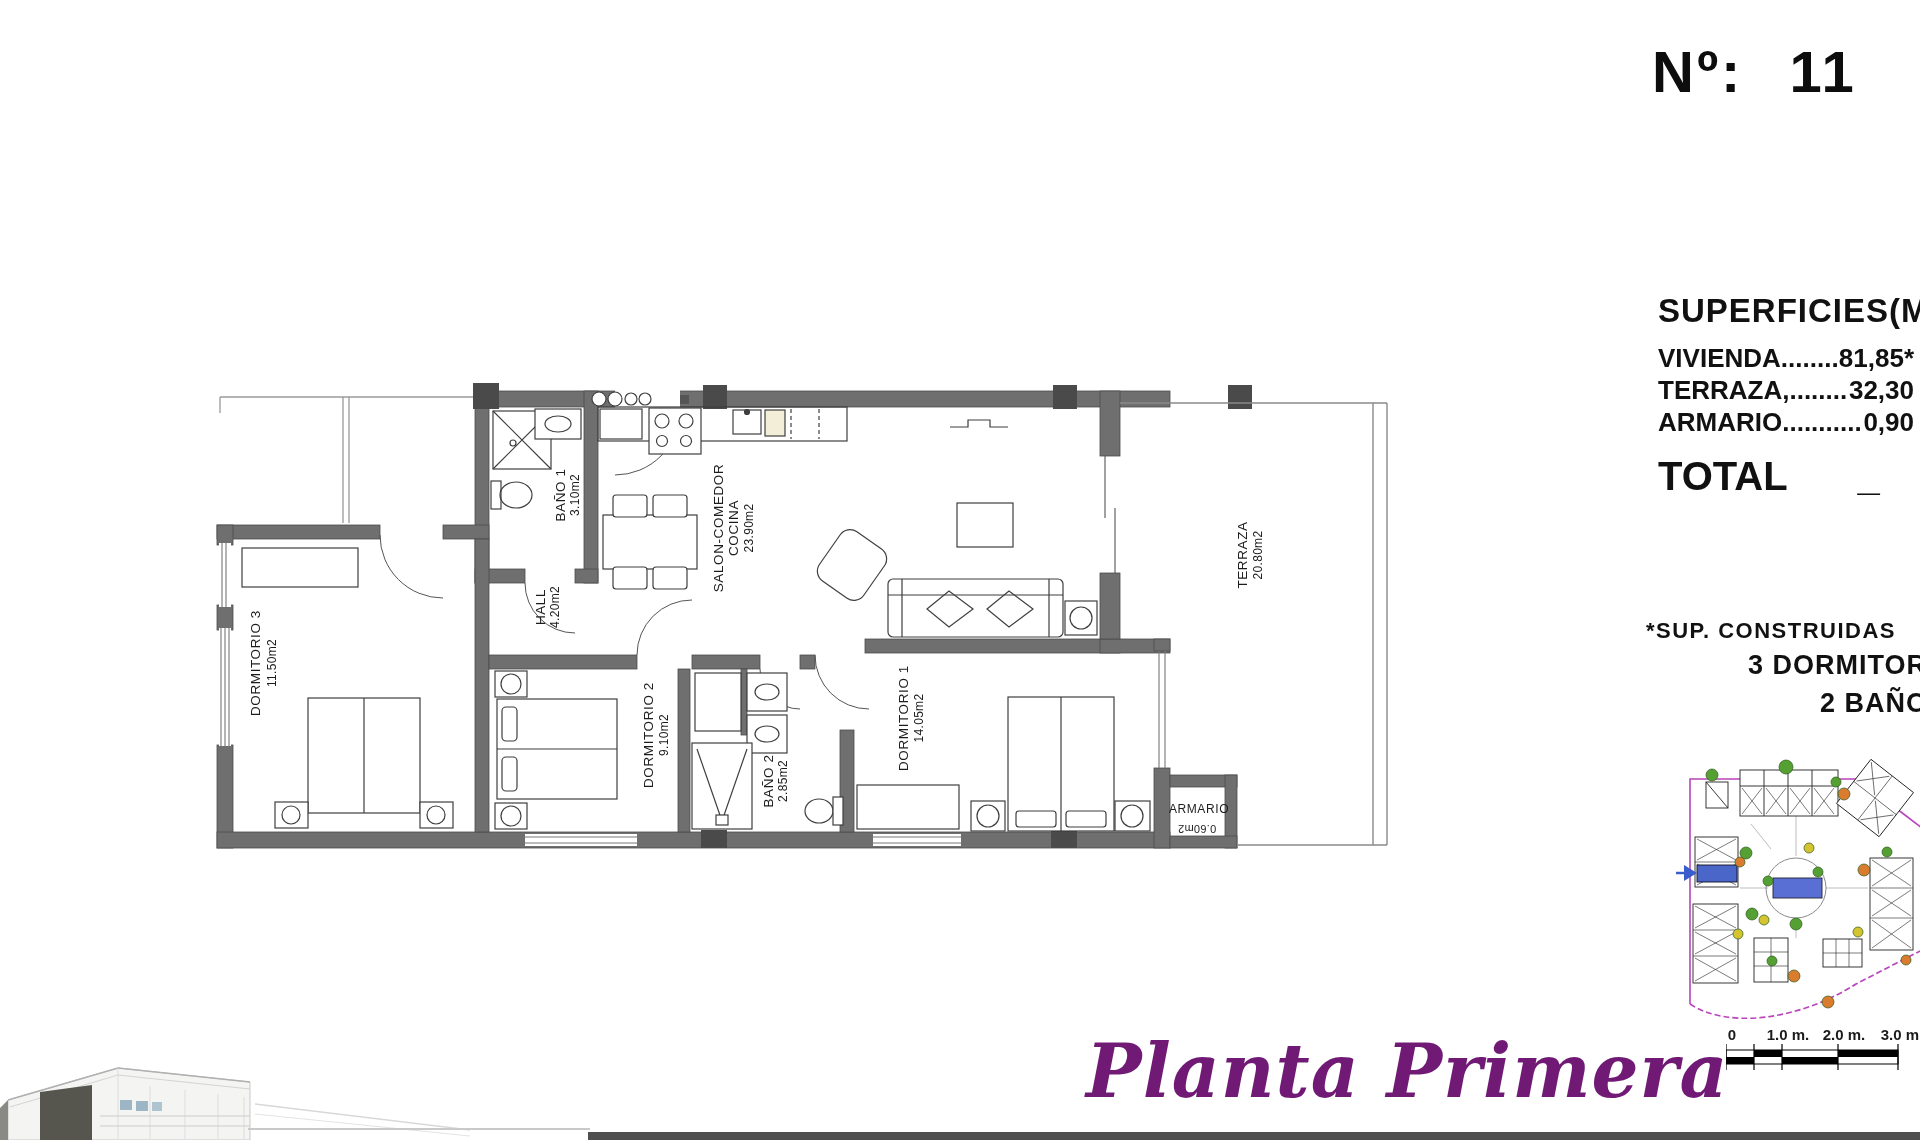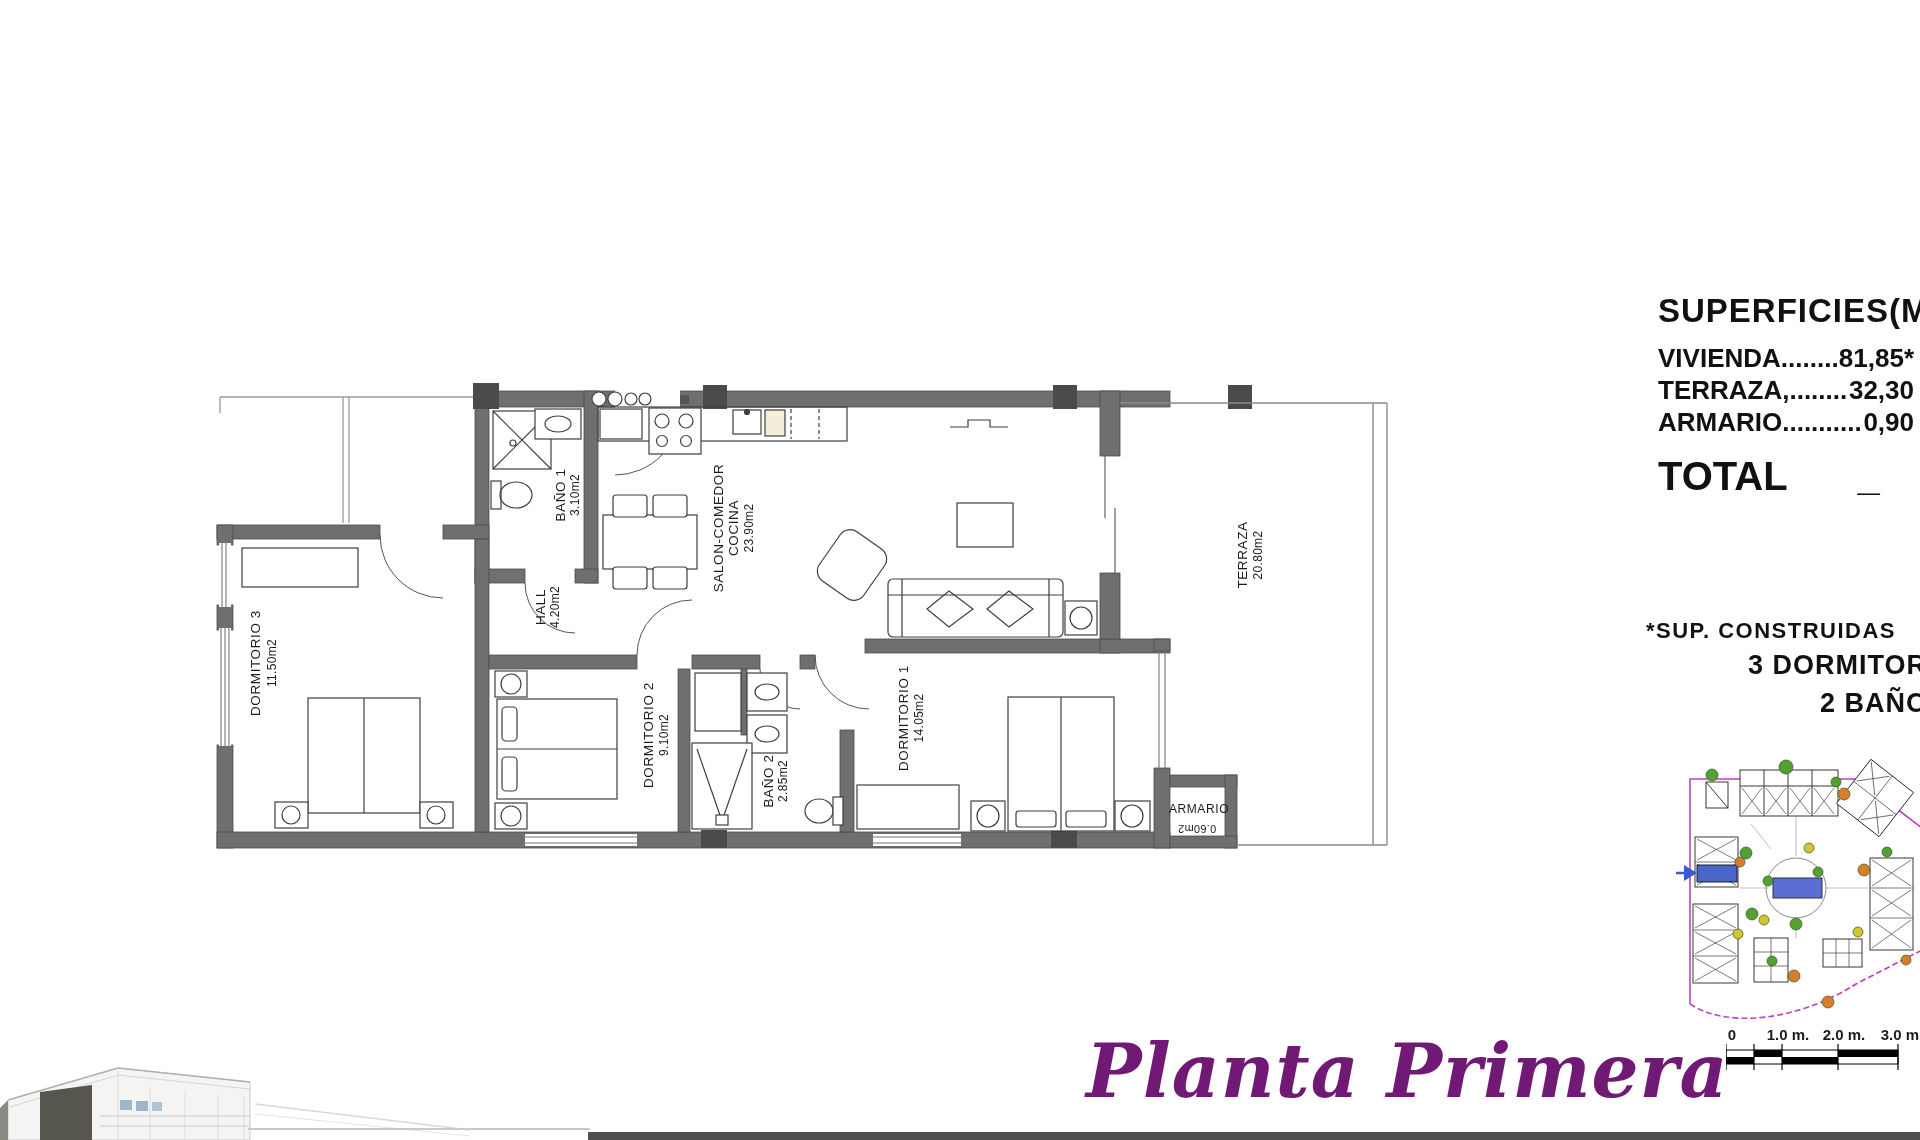--- a/index.html
+++ b/index.html
@@ -28,20 +28,21 @@
   .bottom-bar{left:588px;top:1132px;width:1332px;height:8px;background:#4f4f4f;}
   .bottom-line{left:248px;top:1128px;width:342px;height:2px;background:#c9c9c9;}
   svg text{font-family:"Liberation Sans",sans-serif;fill:#1c1c1c;}
   .room-name{font-size:13.5px;letter-spacing:.6px;}
   .room-area{font-size:12px;letter-spacing:.3px;}
 </style>
 </head>
 <body>
 
 <div class="abs bloq-block">
+  <div><span>Nº:</span><span class="bloq-no-gap">11</span></div>
 </div>
 
 <div class="abs superficies">
   <div class="sup-title">SUPERFICIES(M2)</div>
   <div class="sup-row">
     <span>VIVIENDA</span>
     <span class="sup-dots">....................</span>
     <span>81,85*</span>
   </div>
   <div class="sup-row">

